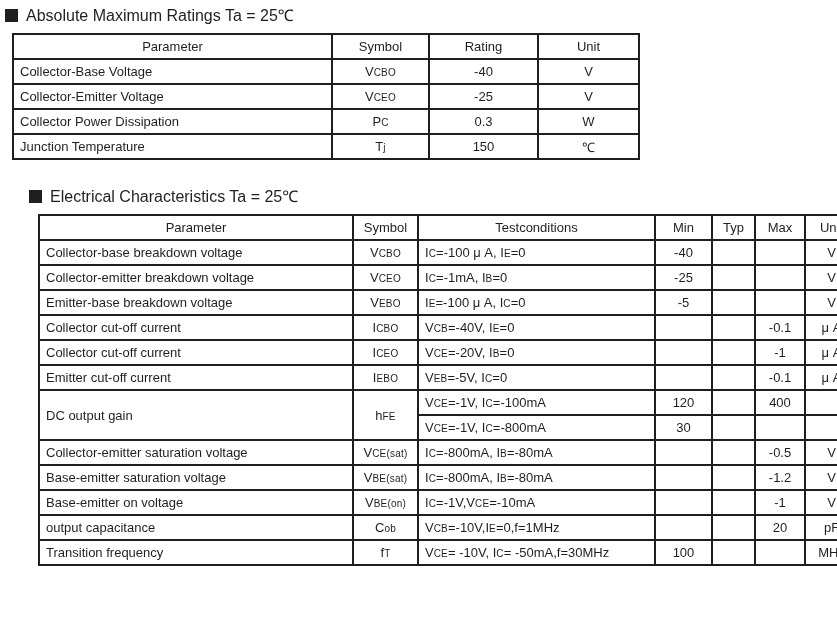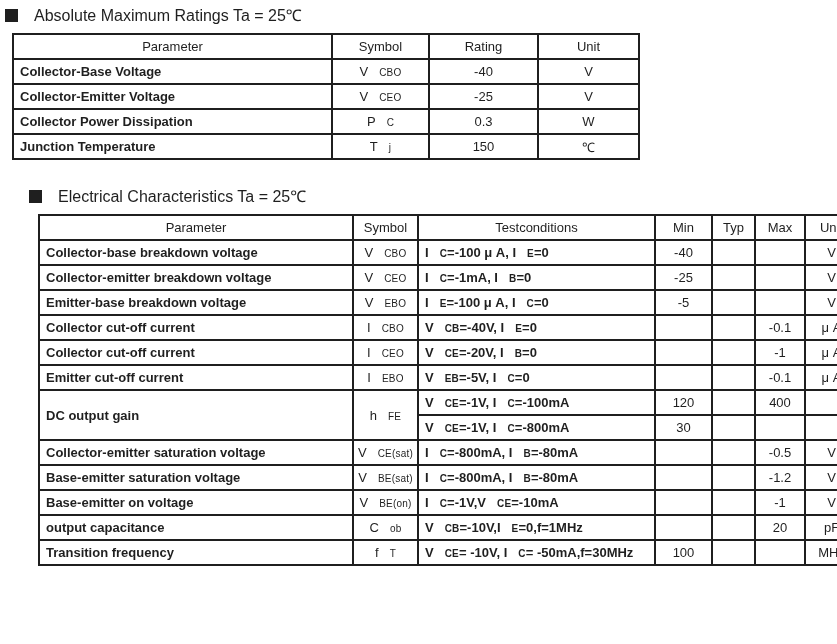--- a/index.html
+++ b/index.html
@@ -15,21 +15,21 @@
   .page {
     width: 837px;
     height: 644px;
     background: #ffffff;
     box-sizing: border-box;
     padding-top: 4px;
   }
   .sec-title {
     display: flex;
     align-items: center;
-    gap: 16px;
+    gap: 8px;
     font-size: 16px;
     margin: 0 0 7px 5px;
     white-space: nowrap;
   }
   .bullet {
     width: 13px;
     height: 13px;
     background: #1f1f1f;
     display: inline-block;
     flex: 0 0 auto;
@@ -48,26 +48,24 @@
     height: 23px;
     padding: 0 4px;
     overflow: hidden;
     white-space: nowrap;
     text-align: center;
     background: #ffffff;
   }
   td.col-parameter, td.col-cond {
     text-align: left;
     padding-left: 6px;
-    font-weight: bold;
   }
   .sub {
     font-size: 10px;
     letter-spacing: 0.2px;
-    margin-left: 11px;
   }
 </style>
 </head>
 <body>
 
 <div class="page">
 
   <div class="section section1">
     <div class="sec-title">
       <span class="bullet"></span>

